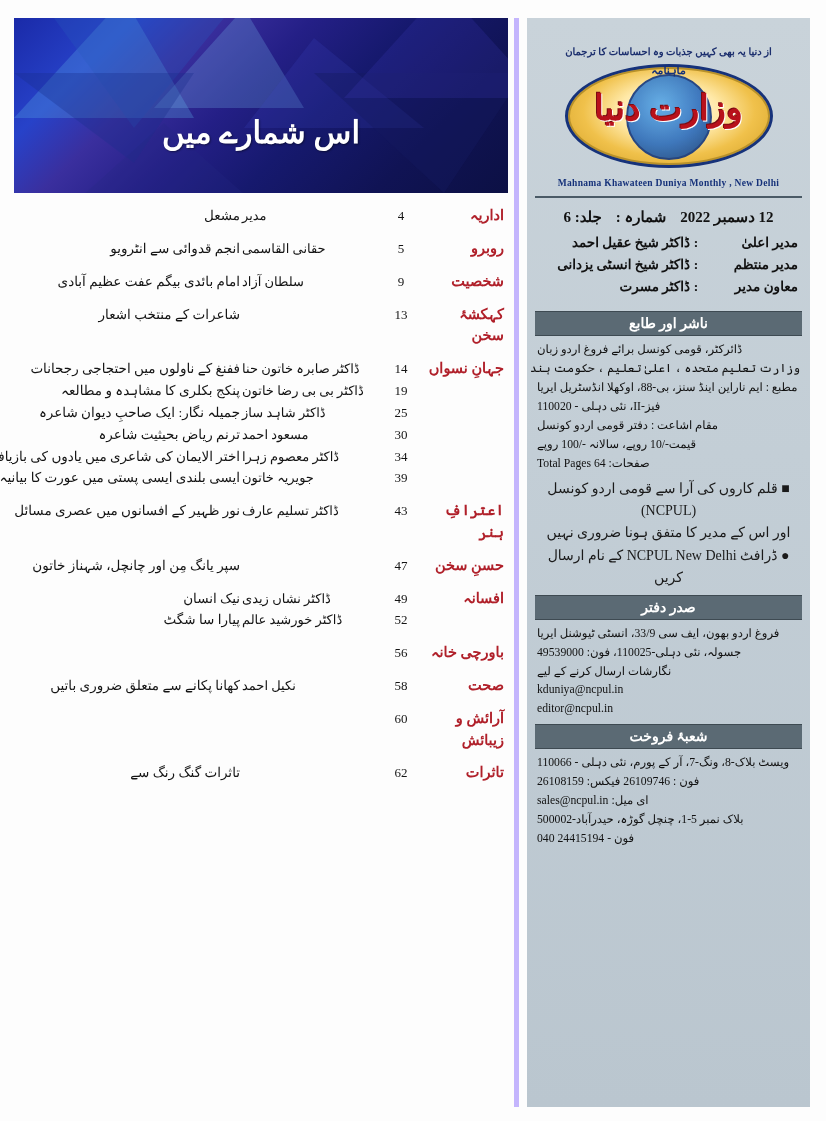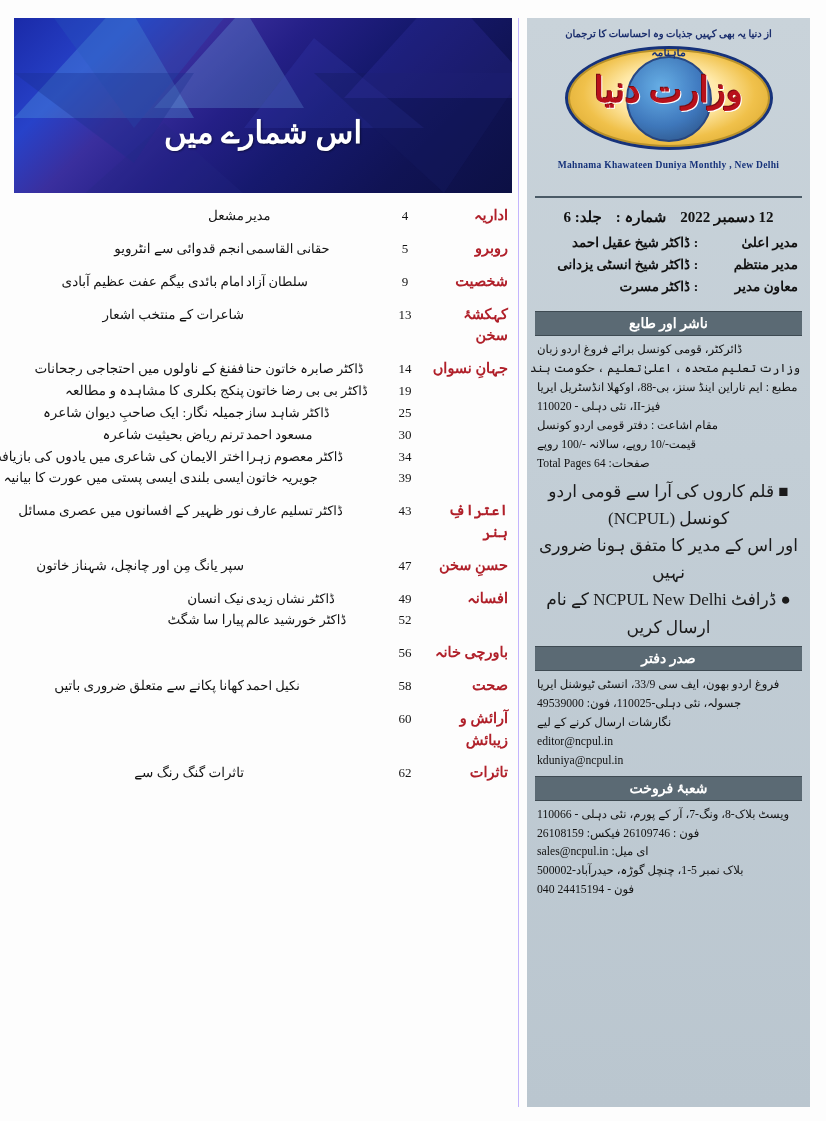--- a/index.html
+++ b/index.html
@@ -17,21 +17,21 @@
     background: #fdfdfd;
     display: flex;
     padding: 18px 14px 14px 14px;
   }
 
   
   .left-col {
     width: 505px;
     display: flex;
     flex-direction: column;
-    border-right: 1px solid #c4b5fd;
+    border-right: 5px solid #c4b5fd;
     padding-right: 6px;
   }
 
   .banner {
     position: relative;
     height: 175px;
     background:
       linear-gradient(135deg, #1a2aa8 0%, #2742c9 18%, #3a2f9e 30%, #241f86 45%, #16196e 60%, #101354 80%, #0c1044 100%);
     overflow: hidden;
   }
@@ -127,21 +127,21 @@
     display: flex;
     flex-direction: column;
     align-items: stretch;
     padding: 6px 8px 10px 8px;
     direction: rtl;
   }
 
   .logo-wrap {
     height: 168px;
     display: flex;
-    align-items: flex-start;
+    align-items: flex-end;
     justify-content: center;
     position: relative;
   }
   .logo {
     position: relative;
     width: 238px; height: 150px;
     display:flex; align-items:center; justify-content:center;
   }
   .logo-ellipse {
     position:absolute;
@@ -237,21 +237,21 @@
     border-bottom: 1px solid #3e4a52;
   }
   .block-text {
     font-size: 11.7px;
     line-height: 1.62;
     text-align: left;
     color: #111;
     padding: 0 2px;
   }
   .block-text div { white-space: nowrap; }
-  .note-list { margin-top: 4px; font-size: 17px; line-height:1.6; text-align:center; }
+  .note-list { margin-top: 4px; font-size: 14px; line-height:1.6; text-align:center; }
   .mail { direction: ltr; font-family: "Liberation Serif", serif; }
 </style>
 </head>
 <body>
 
 <div class="page">
 
   <div class="left-col">
 
     <div class="banner">
@@ -487,22 +487,22 @@
         <div>●  ڈرافٹ NCPUL New Delhi کے نام ارسال کریں</div>
       </div>
 
     <div class="sec-head">صدر دفتر</div>
     <div class="block-text" id="office-lines">
         <div>فروغ اردو بھون، ایف سی 33/9، انسٹی ٹیوشنل ایریا</div>
         <div>جسولہ، نئی دہلی-110025، فون: 49539000</div>
         <div>نگارشات ارسال کرنے کے لیے</div>
       </div>
     <div class="block-text mail" id="office-emails">
+        <div>kduniya@ncpul.in</div>
         <div>editor@ncpul.in</div>
-        <div>kduniya@ncpul.in</div>
       </div>
 
     <div class="sec-head">شعبۂ فروخت</div>
     <div class="block-text" id="sales-lines">
         <div>ویسٹ بلاک-8، ونگ-7، آر کے پورم، نئی دہلی - 110066</div>
         <div>فون : 26109746 فیکس: 26108159</div>
         <div>ای میل:  sales@ncpul.in</div>
         <div>بلاک نمبر 5-1، چنچل گوڑہ، حیدرآباد-500002</div>
         <div>فون -  24415194 040</div>
       </div>

